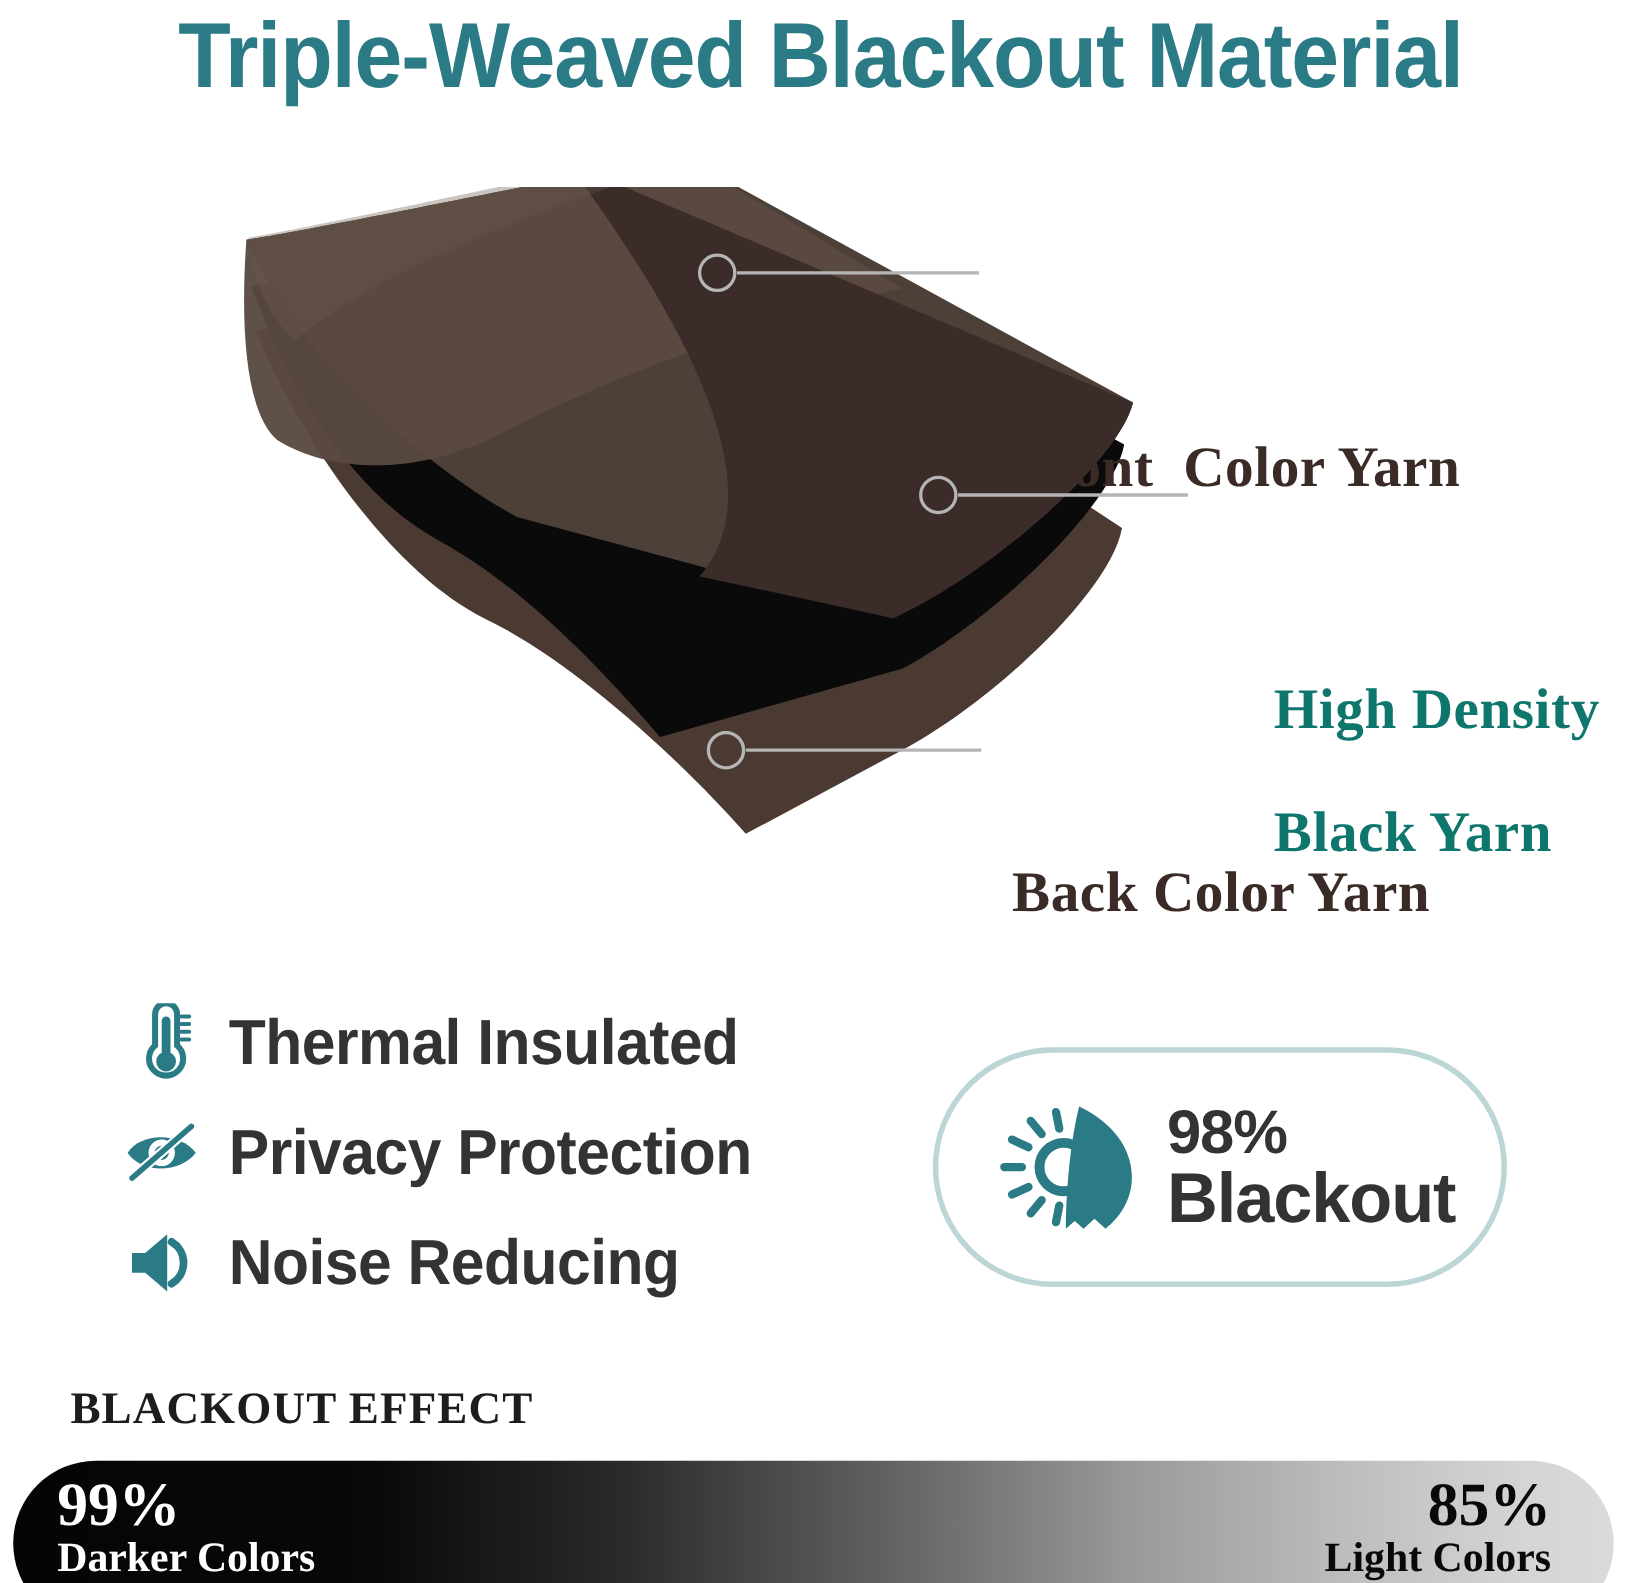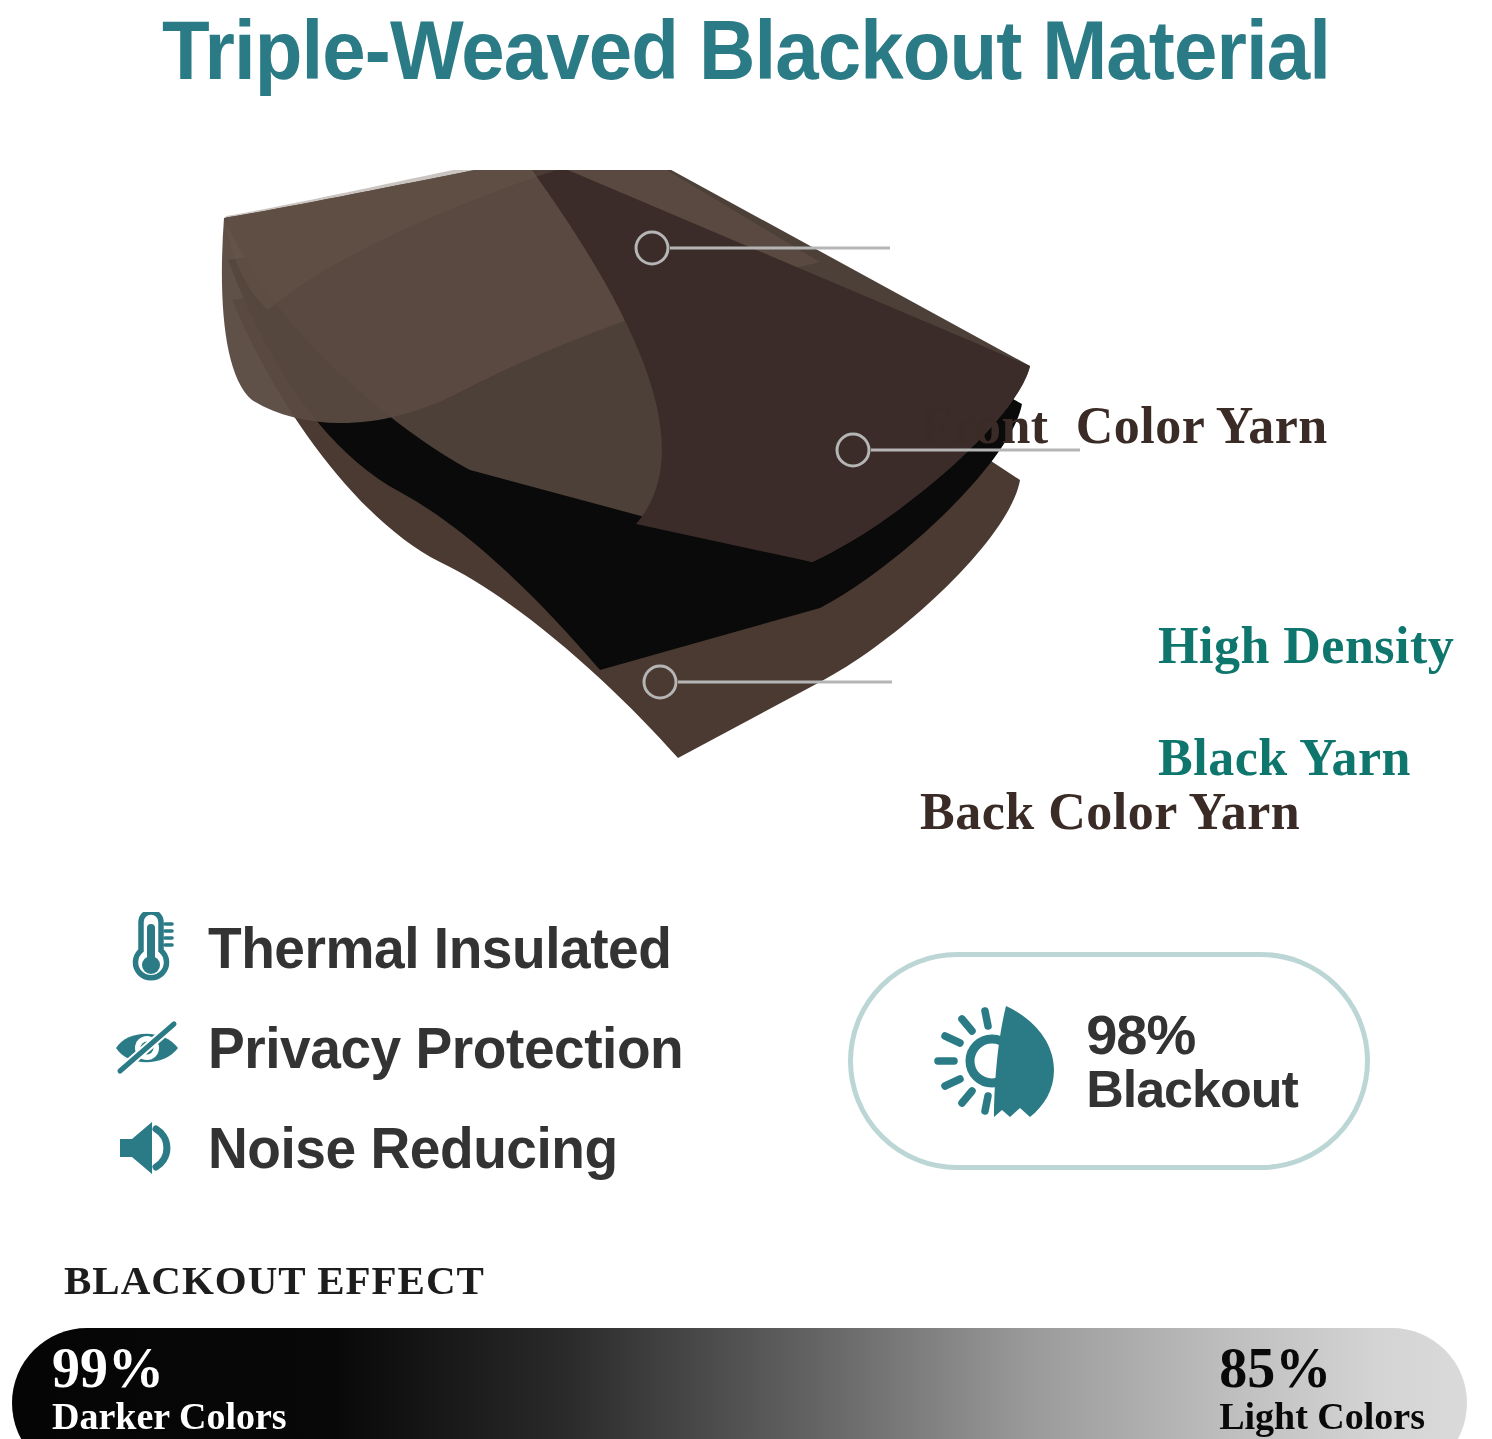--- a/index.html
+++ b/index.html
@@ -118,21 +118,21 @@
   }
   .badge-text {
     font-family: "Liberation Sans Narrow", "Liberation Sans", sans-serif;
     font-weight: bold;
     color: #333333;
     line-height: 1.02;
     text-align: left;
     letter-spacing: -1px;
   }
   .badge-pct { font-size: 56px; display: block; }
-  .badge-word { font-size: 52px; display: block; }
+  .badge-word { font-size: 64px; display: block; }
 
   
   .effect-title {
     position: absolute;
     left: 64px;
     top: 1252px;
     font-family: "Liberation Serif", "DejaVu Serif", serif;
     font-weight: bold;
     font-size: 41px;
     line-height: 56px;
@@ -164,24 +164,24 @@
     font-weight: bold;
     line-height: 1.02;
   }
   .effect-end.left {
     left: 52px;
     top: 1340px;
     color: #ffffff;
     text-align: left;
   }
   .effect-end.right {
-    right: 67px;
+    right: 82px;
     top: 1340px;
     color: #090909;
-    text-align: left;
+    text-align: right;
   }
   .effect-pct { font-size: 56px; display: block; letter-spacing: 0px; }
   .effect-sub { font-size: 38px; display: block; letter-spacing: 0px; }
 </style>
 </head>
 <body>
 
 <div class="title">Triple-Weaved Blackout Material</div>
 
 <div class="diagram">

